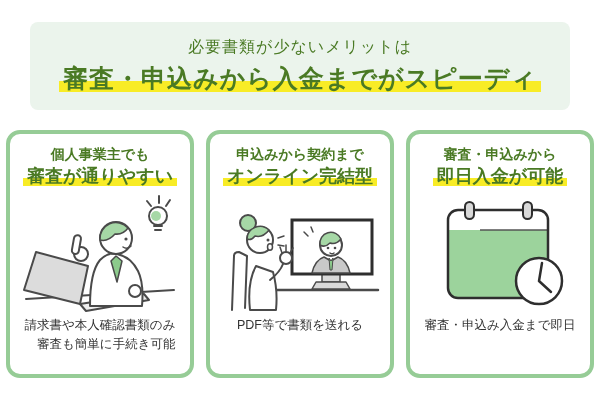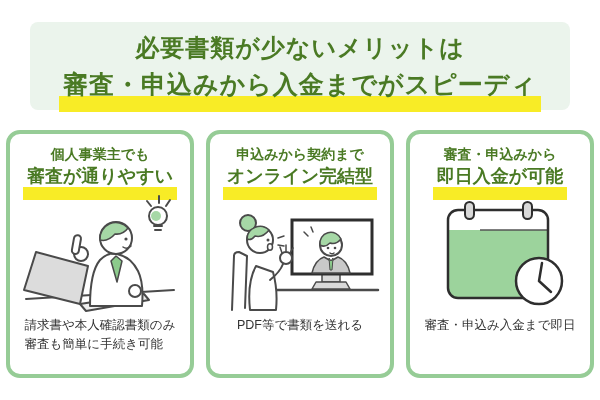--- a/index.html
+++ b/index.html
@@ -8,47 +8,47 @@
 
   .poster { position: relative; width: 600px; height: 400px; background: #ffffff; }
 
   
   .header-banner {
     width: 540px; height: 88px; margin: 22px auto 0;
     background: #ebf4ec; border-radius: 8px;
     display: flex; flex-direction: column; align-items: center; justify-content: center;
   }
   .header-line1 {
-    font-size: 24px; font-weight: bold; color: #4a7a24; letter-spacing: 1px;
+    font-size: 16px; font-weight: normal; color: #4a7a24; letter-spacing: 1px;
   }
   .header-line2 {
     margin-top: 4px; font-size: 25px; font-weight: bold; color: #4a7a24; letter-spacing: 1px;
   }
   .hl {
     background: linear-gradient(to bottom, transparent 62%, #f8ec26 62%);
-    padding: 0 4px 14px;
+    padding: 0 4px 0;
   }
 
   
   .cards {
     width: 588px; margin: 20px auto 0;
     display: flex; gap: 12px;
   }
   .card {
     flex: 1; height: 248px; background: #ffffff;
     border: 4px solid #96cc96; border-radius: 14px;
     display: flex; flex-direction: column; align-items: center;
     padding-top: 12px;
   }
   .card-title1 { font-size: 14px; font-weight: bold; color: #4a7a24; line-height: 1.25; }
   .card-title2 { font-size: 18px; font-weight: bold; color: #4a7a24; margin-top: 0; }
   .card-illu { height: 120px; margin-top: 6px; display: flex; align-items: center; justify-content: center; }
   .card-caption {
     margin-top: 2px; font-size: 12.5px; color: #333333;
-    text-align: left; line-height: 1.55; font-weight: 500;
+    text-align: right; line-height: 1.55; font-weight: 500;
   }
 
   svg .ln { fill: none; stroke: #4a4a4a; stroke-width: 2; stroke-linecap: round; stroke-linejoin: round; }
   svg .ln-thin { fill: none; stroke: #4a4a4a; stroke-width: 1.5; stroke-linecap: round; stroke-linejoin: round; }
 </style>
 </head>
 <body>
 
 <div class="poster">
 

